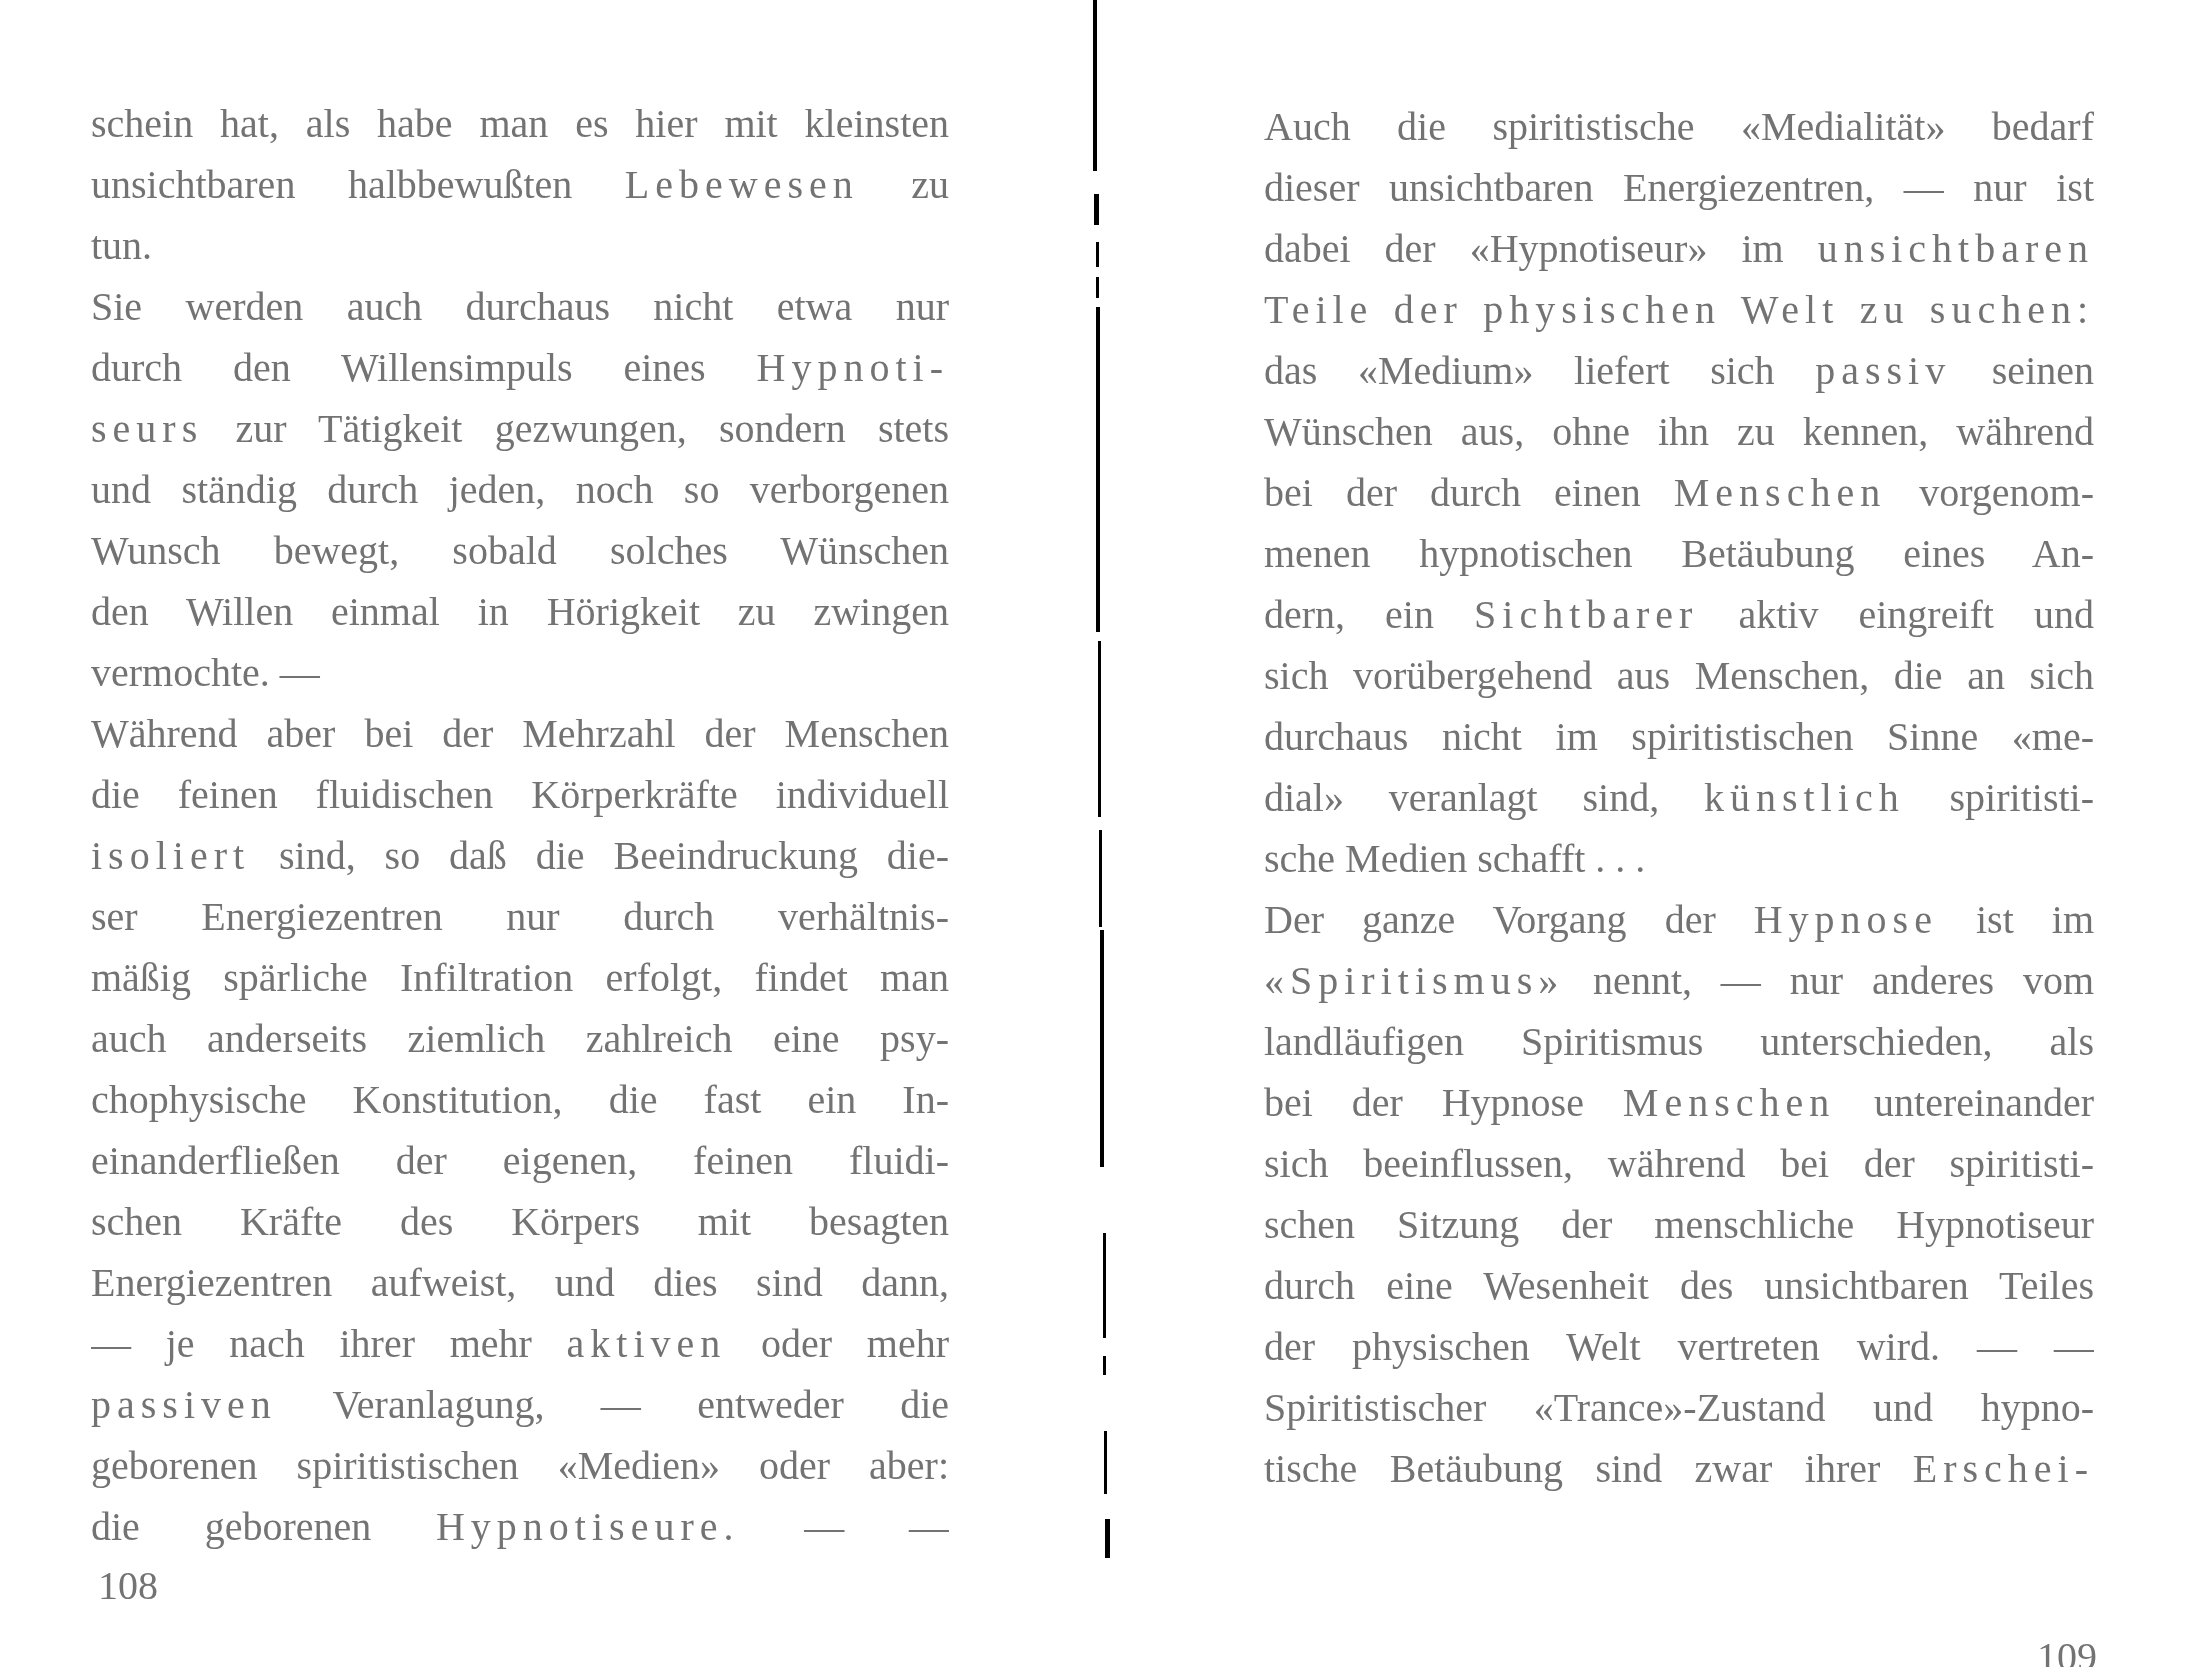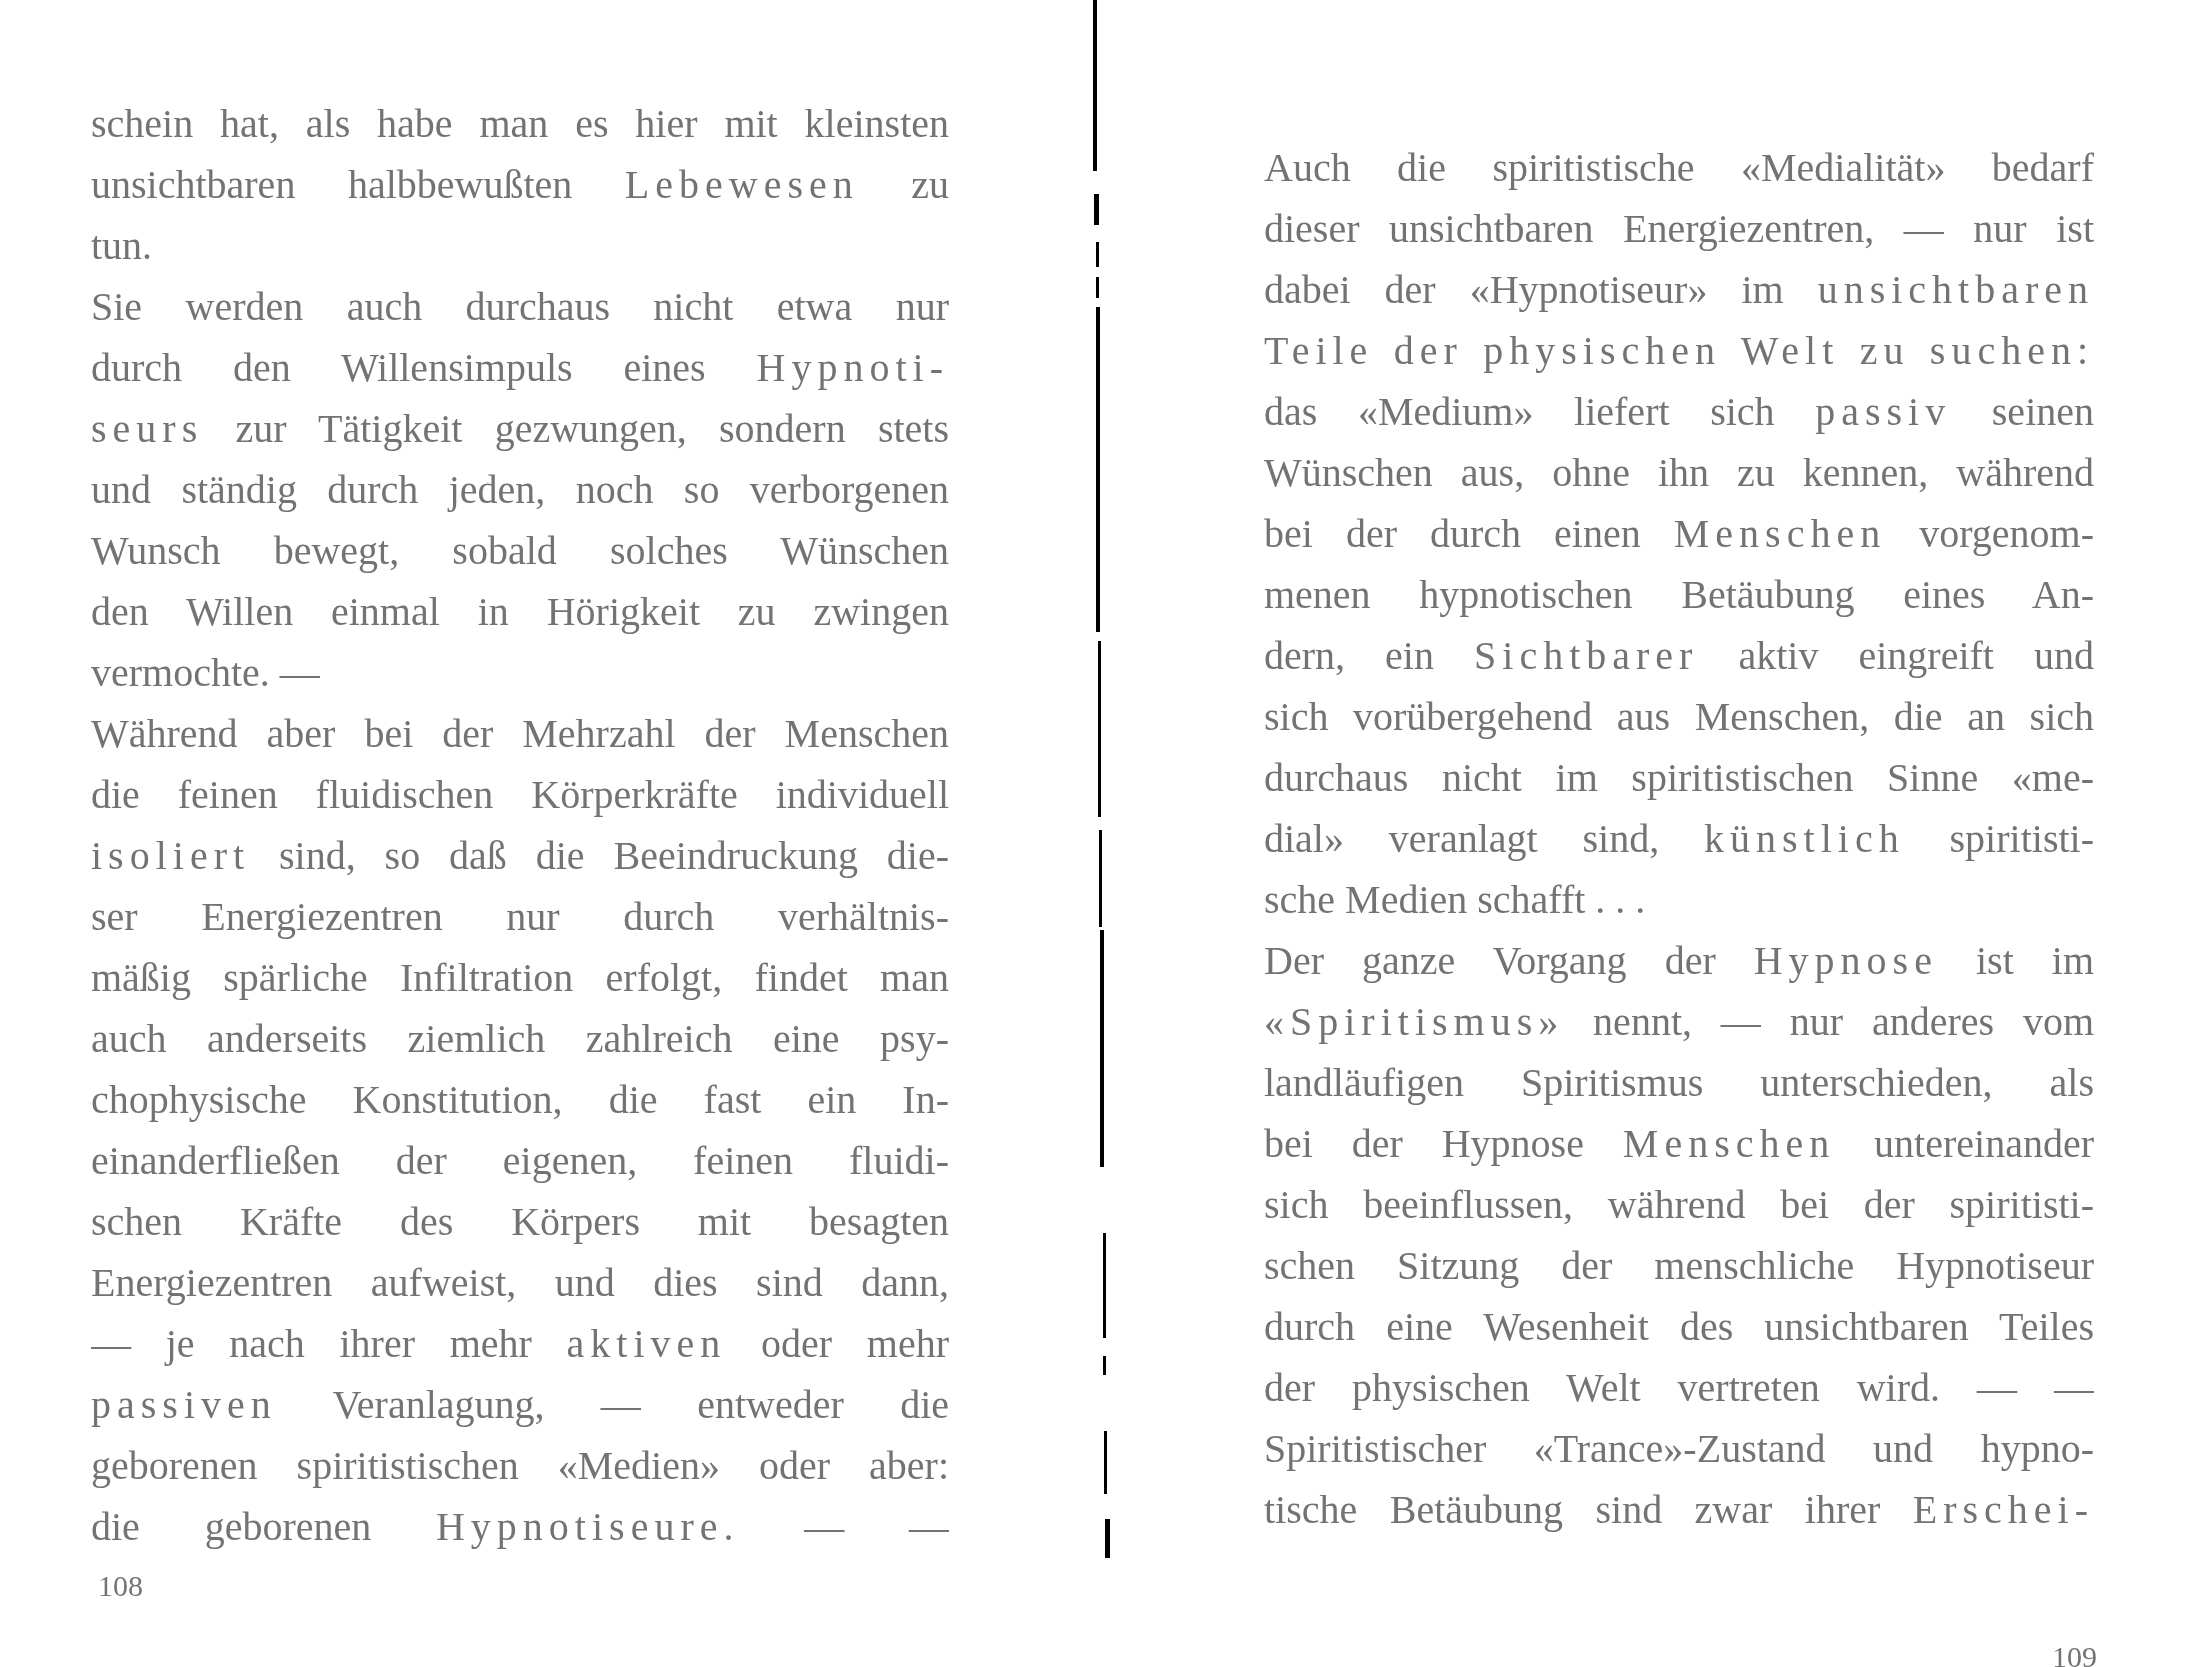--- a/index.html
+++ b/index.html
@@ -6,34 +6,34 @@
   .scan{
     position:relative;
     width:2203px;height:1668px;
     background:#ffffff;
     font-family:"Liberation Serif", serif;
     color:#737373;
     overflow:hidden;
   }
   .page-text{position:absolute;}
   .page-left .page-text{left:91px;top:93px;width:858px;}
-  .page-right .page-text{left:1264px;top:96px;width:830px;margin-top:41px;}
+  .page-right .page-text{left:1264px;top:96px;width:830px;}
   .line{
     font-size:40px;
     line-height:61px;
     height:61px;
     text-align:justify;
     text-align-last:justify;
     overflow:hidden;
   }
   .line.short{text-align:left;text-align-last:left;}
   .seg-sp{letter-spacing:0.15em;}
   .page-number{
     position:absolute;
-    font-size:30px;
+    font-size:40px;
     line-height:44px;
   }
   .num-left{left:98px;top:1564px;}
   .num-right{right:106px;top:1635px;text-align:right;}
   .gutter-seg{
     position:absolute;
     background:#000;
   }
 </style>
 </head>

